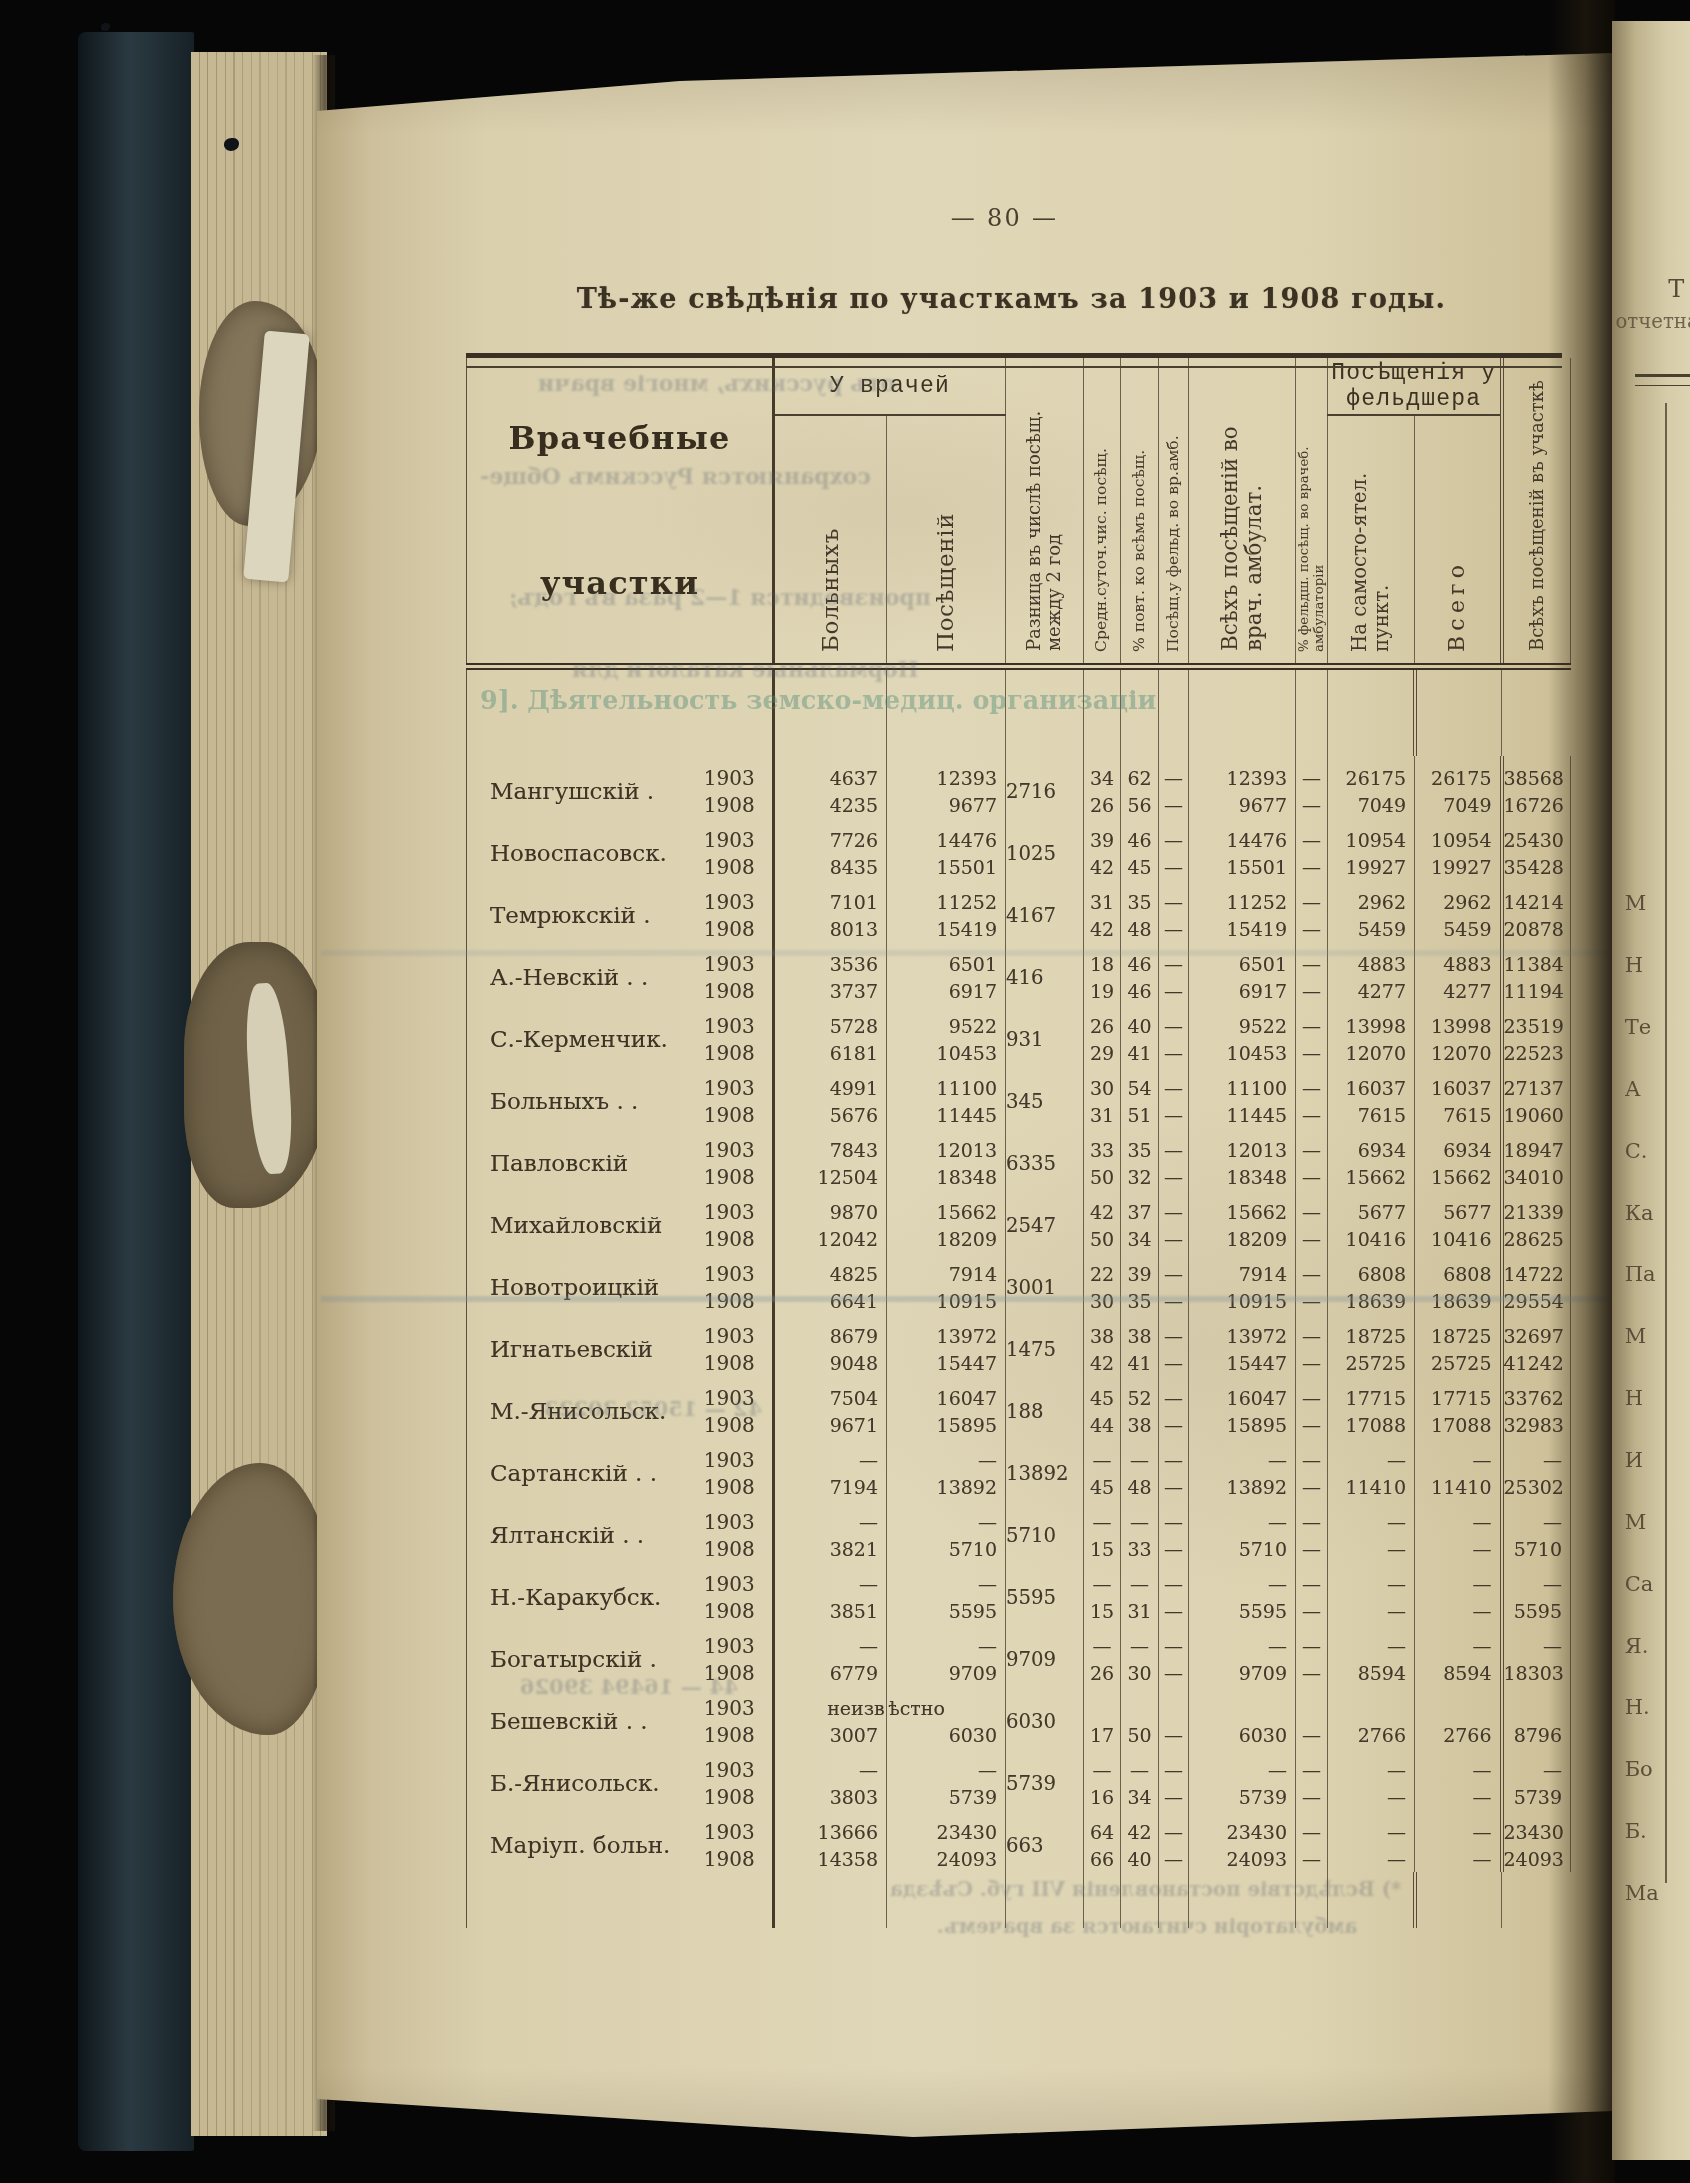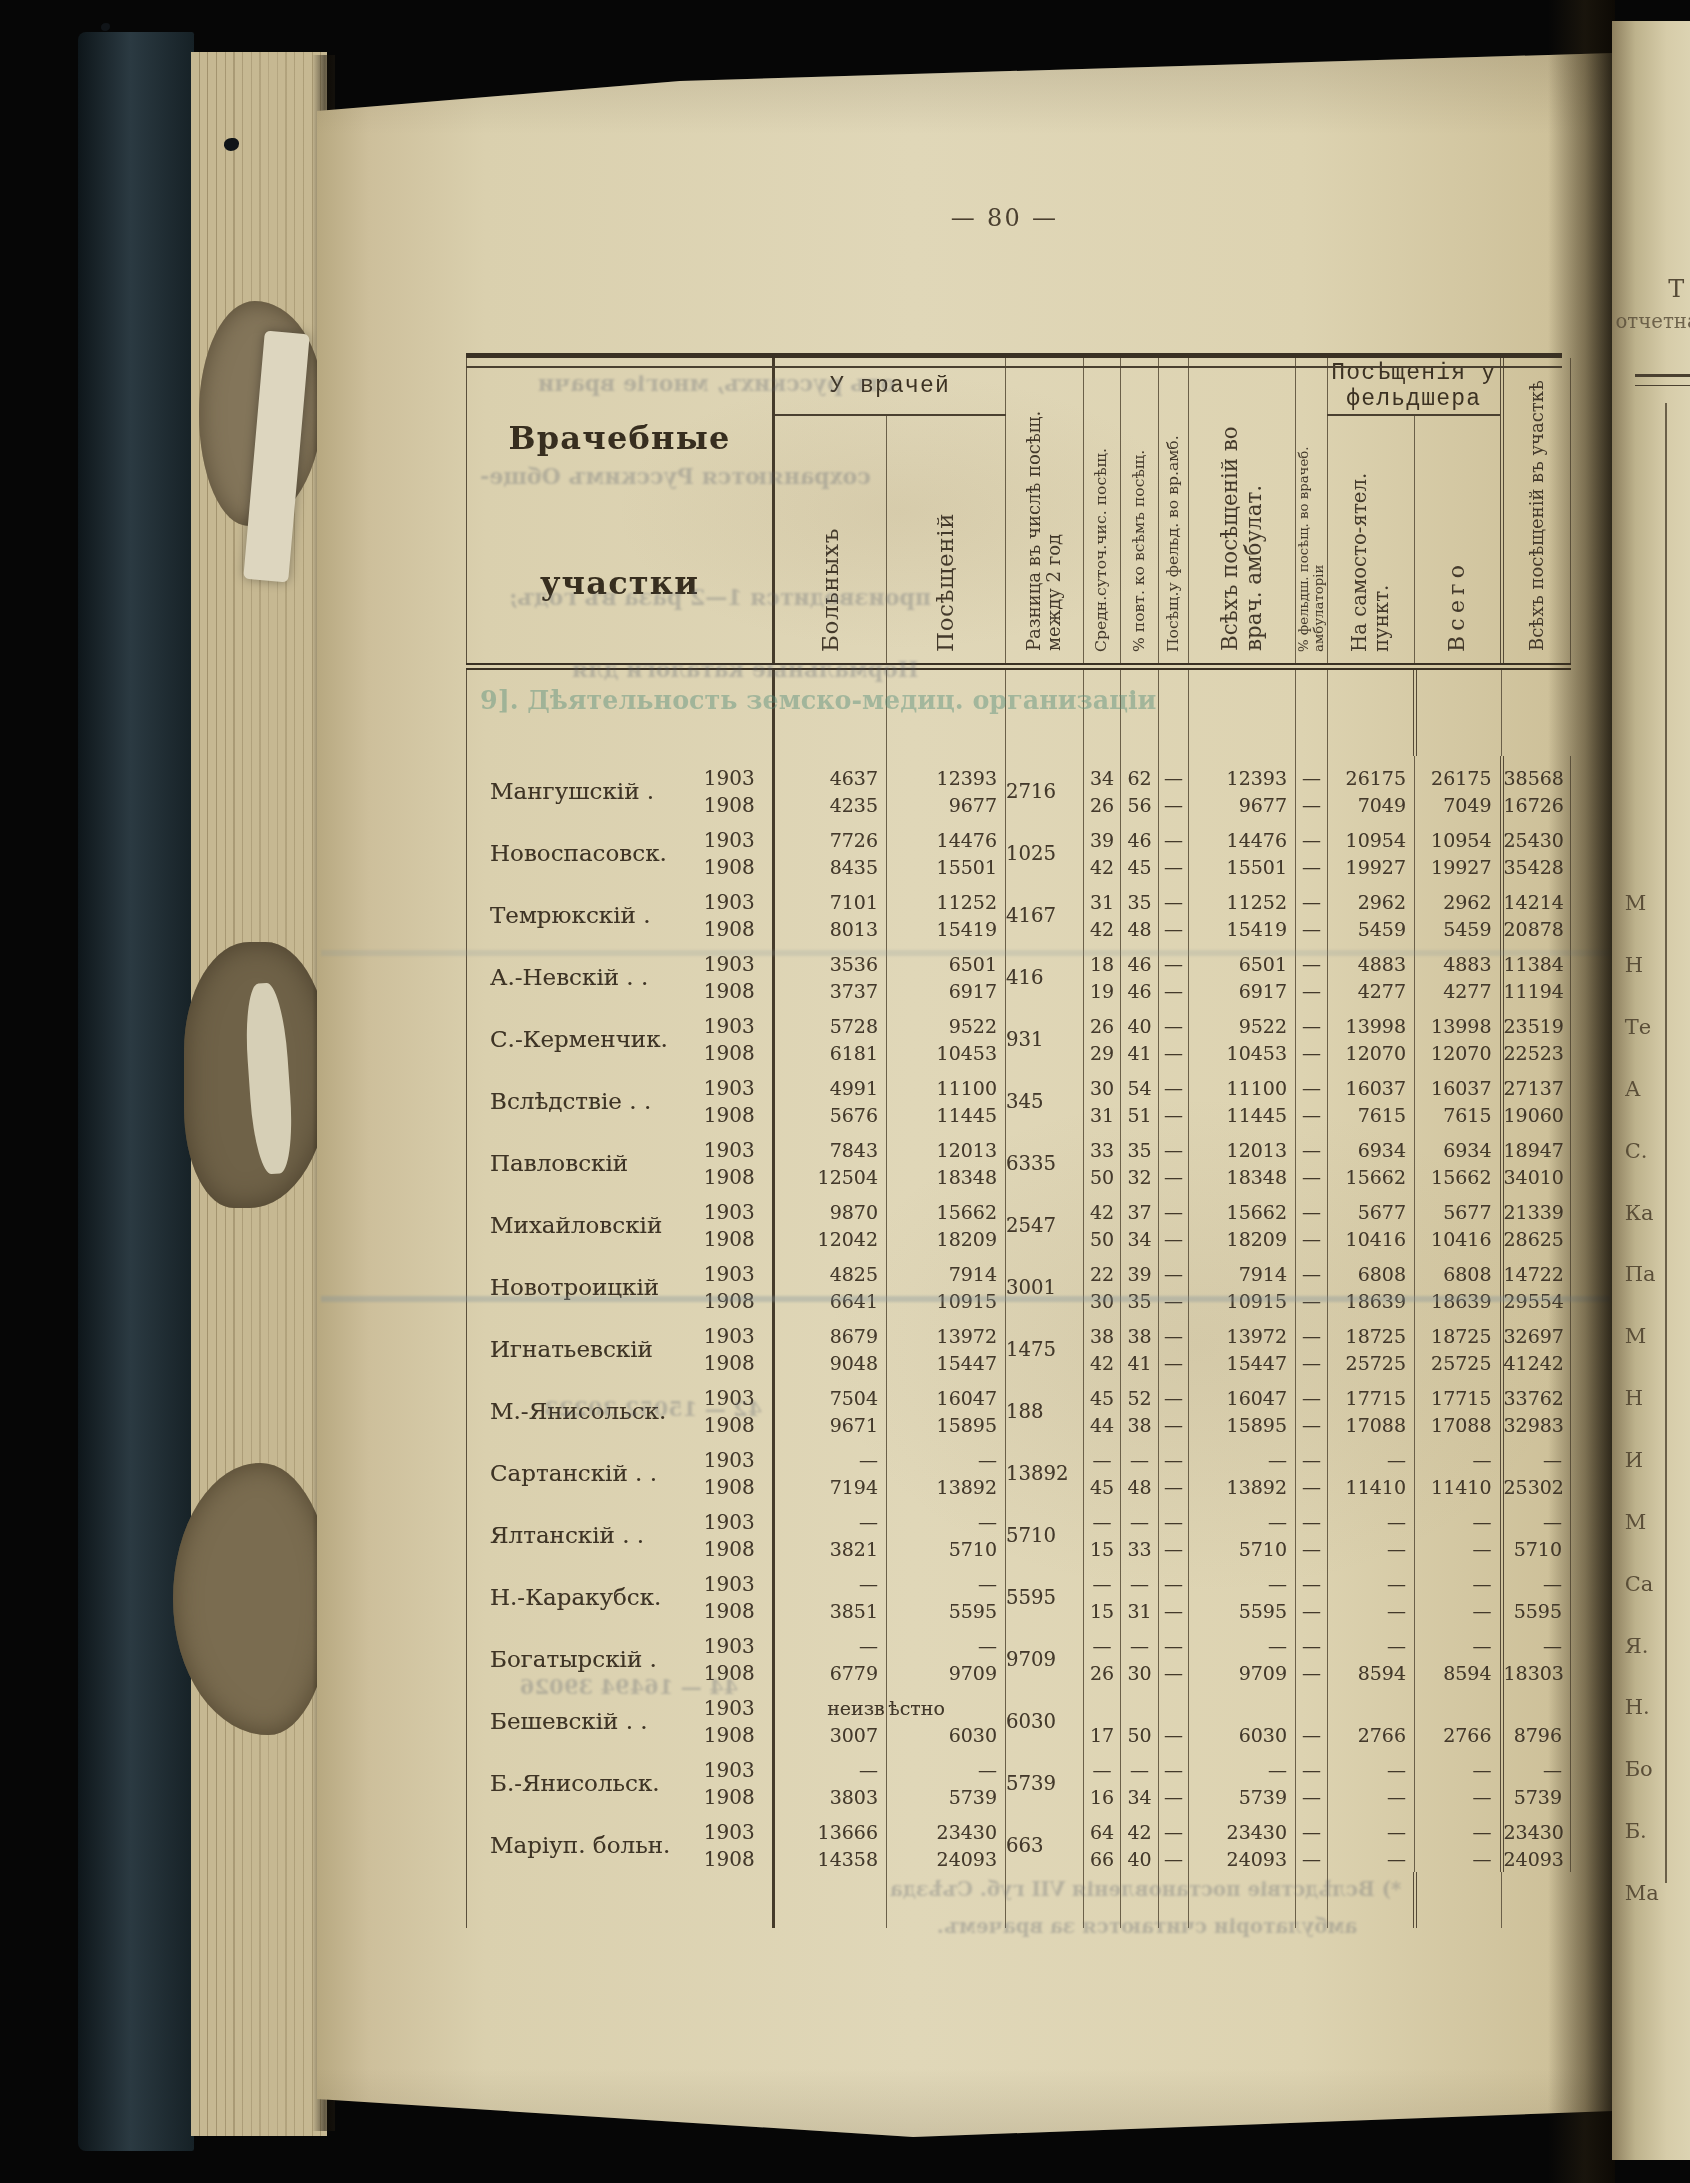--- a/index.html
+++ b/index.html
@@ -106,20 +106,21 @@
   <div class="tape"></div>
   <div class="tear tear2"></div>
   <div class="tear2i"></div>
   <div class="tear tear3"></div>
   <div class="crevice"></div>
   <div class="speck" style="left:224px;top:138px;"></div>
   <div class="speck" style="left:101px;top:23px;width:9.3px;height:8px;"></div>
 
   <div class="page">
     <div class="pagenum">— 80 —</div>
+    <div class="title">Тѣ-же свѣдѣнія по участкамъ за 1903 и 1908 годы.</div>
 
     <div class="table-wrap">
       <table>
         <colgroup>
           <col class="w-name">
             <col class="w-year">
             <col class="w-pat">
             <col class="w-vis">
           <col class="w-diff">
             <col class="w-avg">
@@ -305,21 +306,21 @@
               <td class="cl-avg ctr">29</td>
               <td class="cl-rpt ctr">41</td>
               <td class="cl-famb ctr">—</td>
               <td class="cl-docall num">10453</td>
               <td class="cl-pfeld ctr">—</td>
               <td class="cl-indep num">12070</td>
               <td class="cl-total num">12070</td>
               <td class="cl-dist cl-edge num">22523</td>
             </tr>
             <tr class="group-start">
-              <td class="cl-name name" rowspan="2">Вслѣдствіе . .</td>
+              <td class="cl-name name" rowspan="2">Больныхъ . .</td>
               <td class="cl-year year">1903</td>
               <td class="cl-pat num">4991</td>
               <td class="cl-vis num">11100</td>
               <td class="cl-diff diff" rowspan="2">345</td>
               <td class="cl-avg ctr">30</td>
               <td class="cl-rpt ctr">54</td>
               <td class="cl-famb ctr">—</td>
               <td class="cl-docall num">11100</td>
               <td class="cl-pfeld ctr">—</td>
               <td class="cl-indep num">16037</td>

